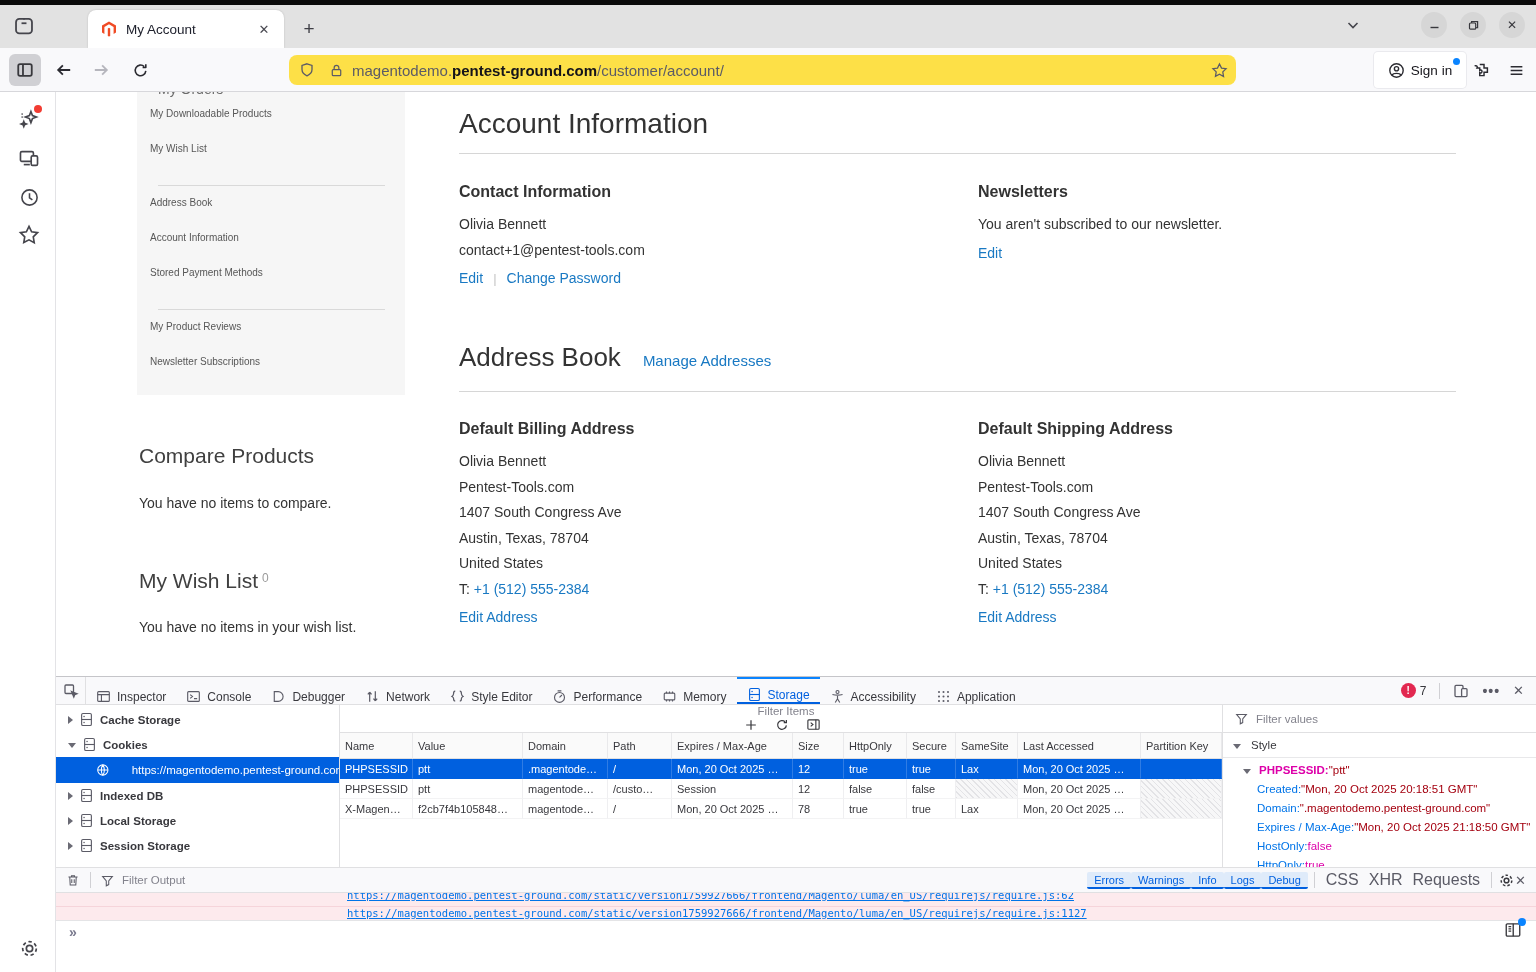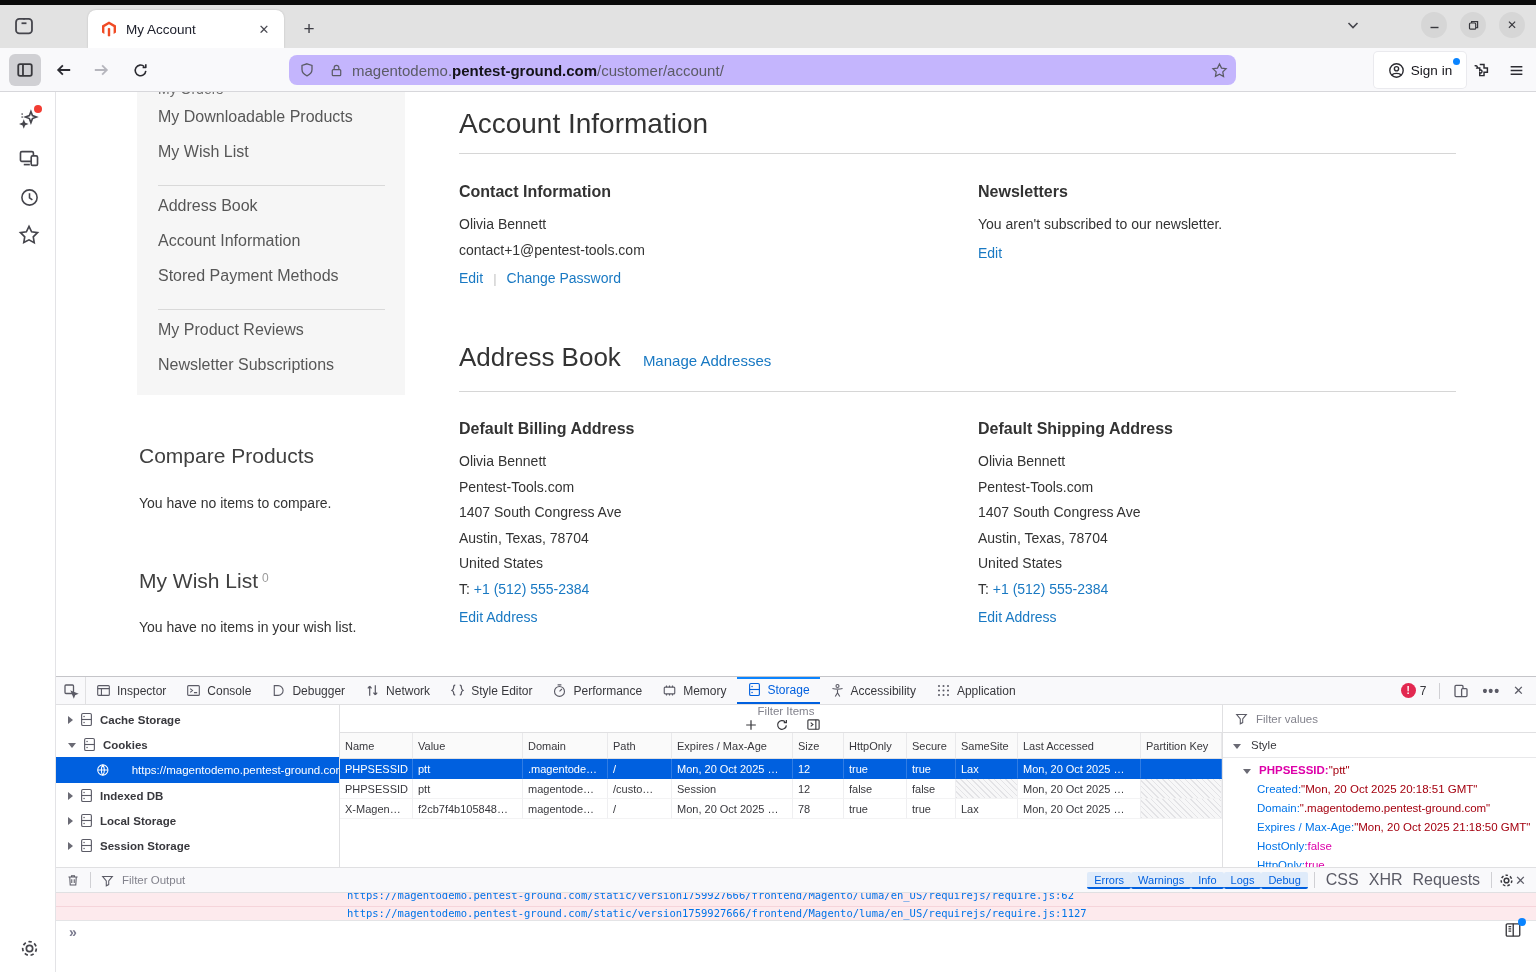--- a/index.html
+++ b/index.html
@@ -16,38 +16,38 @@
   .tab-close { color:#4a4a52; font-size:13px; width:20px; height:20px; display:flex; align-items:center; justify-content:center; border-radius:4px; }
   .newtab-btn { position:absolute; left:296px; top:16px; width:26px; height:26px; color:#3f3f46; font-size:19px; display:flex; align-items:center; justify-content:center; }
   .tabs-chevron { position:absolute; left:1340px; top:12px; width:26px; height:26px; display:flex; align-items:center; justify-content:center; }
   .winbtn { position:absolute; top:12px; width:26px; height:26px; border-radius:50%; background:#d6d6d6; color:#38383d; display:flex; align-items:center; justify-content:center; font-size:12px; }
   .winbtn svg { display:block; }
 
   
   .navbar { position:absolute; left:0; top:48px; width:1536px; height:44px; background:#f9f9fb; border-bottom:1px solid #d7d7db; }
   .sidebar-toggle { position:absolute; left:9px; top:6px; width:32px; height:32px; background:#d0d0d4; border-radius:6px; display:flex; align-items:center; justify-content:center; }
   .nav-btn { position:absolute; top:8px; width:28px; height:28px; display:flex; align-items:center; justify-content:center; }
-  .urlbar { position:absolute; left:289px; top:7px; width:947px; height:30px; background:#c4b5fd; border-radius:8px; display:flex; align-items:center; padding:0 8px 0 10px; }
+  .urlbar { position:absolute; left:289px; top:7px; width:947px; height:30px; background:#fde047; border-radius:8px; display:flex; align-items:center; padding:0 8px 0 10px; }
   .url-text { font-size:15px; color:#5b5b66; margin-left:8px; white-space:nowrap; flex:1; overflow:hidden; }
   .url-text b { color:#15141a; font-weight:bold; }
   .signin-btn { position:absolute; left:1374px; top:4px; width:92px; height:36px; background:#fff; border-radius:4px; display:flex; align-items:center; justify-content:center; gap:6px; box-shadow:0 0 0 1px #eaeaee; }
   .signin-label { font-size:13.5px; color:#15141a; position:relative; }
   .signin-dot { position:absolute; right:-8px; top:-5px; width:7px; height:7px; border-radius:50%; background:#0a84ff; }
 
   
   .rail { position:absolute; left:0; top:92px; width:56px; height:880px; background:#fff; border-right:1px solid #e3e3e6; }
   .rail-icon { position:absolute; left:18px; width:22px; height:22px; display:flex; align-items:center; justify-content:center; color:#5b5b66; }
   .rail-dot { position:absolute; right:-2px; top:-3px; width:8px; height:8px; border-radius:50%; background:#f23c32; }
 
   
   .page { position:absolute; left:56px; top:92px; width:1480px; height:584px; background:#fff; overflow:hidden; }
   .acct-nav { position:absolute; left:81px; top:0; width:268px; height:303px; background:#f6f6f6; }
   .acct-nav-clip { position:absolute; left:21px; top:0; height:6px; overflow:hidden; color:#6b6b6b; font-size:14px; }
   .acct-nav-clip span { display:block; margin-top:-11px; }
-  .acct-item { position:absolute; left:21px; font-size:16px; color:#575757; white-space:nowrap; }
+  .acct-item { position:absolute; left:13px; font-size:10px; color:#575757; white-space:nowrap; }
   .acct-div { position:absolute; left:21px; width:227px; border-top:1px solid #d9d9d9; }
   .side-title { position:absolute; font-weight:300; font-size:21px; color:#404040; }
   .side-empty { position:absolute; font-size:14px; color:#333; }
   .wl-count { font-size:12px; color:#9b9b9b; margin-left:4px; vertical-align:6px; }
 
   .main-col { position:absolute; left:403px; top:0; width:997px; height:584px; }
   .page-title { position:absolute; top:16px; left:0; font-size:28px; font-weight:300; color:#333; }
   .rule { position:absolute; left:0; width:997px; border-top:1px solid #d6d6d6; }
   .box { position:absolute; width:519px; }
   .box-title { font-size:16px; font-weight:bold; color:#333; margin-bottom:11px; }
@@ -56,21 +56,21 @@
   .lnk-sep { color:#c5c5c5; margin:0 10px; font-size:13px; }
   .links-row { margin-top:6px; }
   .h2-row { position:absolute; top:250px; left:0; display:flex; align-items:baseline; gap:22px; }
   .h2-title { font-size:26px; font-weight:300; color:#333; }
   .manage-link { font-size:15px; }
 
   
   .devtools { position:absolute; left:56px; top:676px; width:1480px; height:296px; background:#fff; border-top:1px solid #c5c5c9; font-size:12px; color:#38383d; }
   .dt-tabs { position:absolute; left:0; top:0; width:1480px; height:28px; background:#f9f9fb; border-bottom:1px solid #e0e0e2; display:flex; align-items:stretch; }
   .dt-pick { width:30px; display:flex; align-items:center; justify-content:center; border-right:1px solid #e0e0e2; color:#5b5b66; }
-  .dt-tab { display:flex; align-items:center; gap:6px; padding:0 10px; color:#38383d; position:relative; }
+  .dt-tab { display:flex; align-items:flex-end; gap:6px; padding:0 10px; color:#38383d; position:relative; }
   .dt-tab svg { color:#5b5b66; }
   .dt-tab.sel { color:#0060df; border-bottom:2px solid #0060df; }
   .dt-tab.sel svg { color:#0060df; }
   .dt-tab.sel::before { content:""; position:absolute; left:0; top:0; width:100%; height:2px; background:#0a84ff; }
   .dt-tabs-right { margin-left:auto; display:flex; align-items:center; gap:13px; padding-right:12px; }
   .err-badge { width:15px; height:15px; border-radius:50%; background:#e22850; color:#fff; font-size:10px; font-weight:bold; display:flex; align-items:center; justify-content:center; }
   .vsep { width:1px; height:16px; background:#d0d0d4; }
   .dots { color:#5b5b66; font-size:14px; font-weight:bold; letter-spacing:1px; }
   .dt-x { color:#5b5b66; font-size:13px; }
 
@@ -106,21 +106,21 @@
   .pv-bool { color:#dd00a9; }
 
   .console { position:absolute; left:0; top:190px; width:1480px; height:106px; }
   .con-toolbar { position:absolute; left:0; top:0; width:1480px; height:26px; background:#f9f9fb; border-top:1px solid #e0e0e2; border-bottom:1px solid #e0e0e2; display:flex; align-items:center; padding:0 10px 0 10px; color:#5b5b66; }
   .con-right { margin-left:auto; display:flex; align-items:center; }
   .pill { font-size:11px; color:#0060df; background:#dfebfa; padding:2px 7px 1px; border-radius:2px; border-bottom:2px solid #0060df; }
   .pill-off { font-size:16px; color:#5b5b66; padding:2px 5px; }
   .con-rows { position:absolute; left:0; top:26px; width:1480px; height:28px; overflow:hidden; border-bottom:1px solid #e4e4e6; }
   .con-row { height:14px; background:#fdeaed; border-bottom:1px solid #f6d4da; position:relative; font-family:"DejaVu Sans Mono", monospace; font-size:10.5px; }
   .con-label { position:absolute; left:64px; top:0; color:#333;margin-top:28px; }
-  .con-url { position:absolute; left:291px; top:0; color:#0074e8; white-space:nowrap; }
+  .con-url { position:absolute; left:291px; top:0; color:#0074e8; white-space:nowrap;text-decoration:underline; }
   .clip-up { top:-4px; }
   .con-prompt { position:absolute; left:13px; top:57px; color:#7a7a8e; font-size:14px; font-weight:bold; }
   .split-icon { position:absolute; right:14px; top:54px; color:#38383d; }
   .split-dot { position:absolute; right:10px; top:51px; width:8px; height:8px; border-radius:50%; background:#0a84ff; }
 
   svg.ic { display:block; }
 </style>
 </head>
 <body>
 

